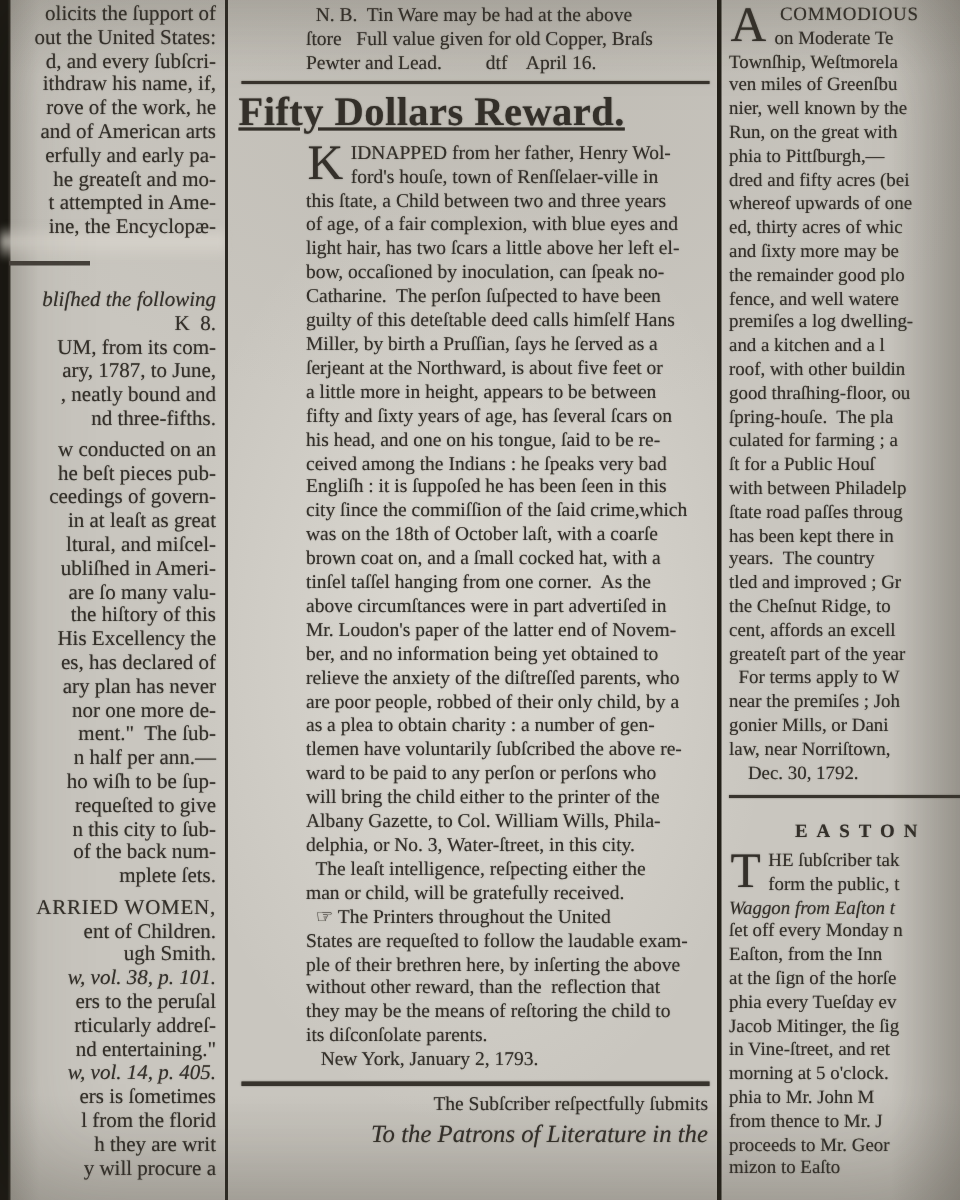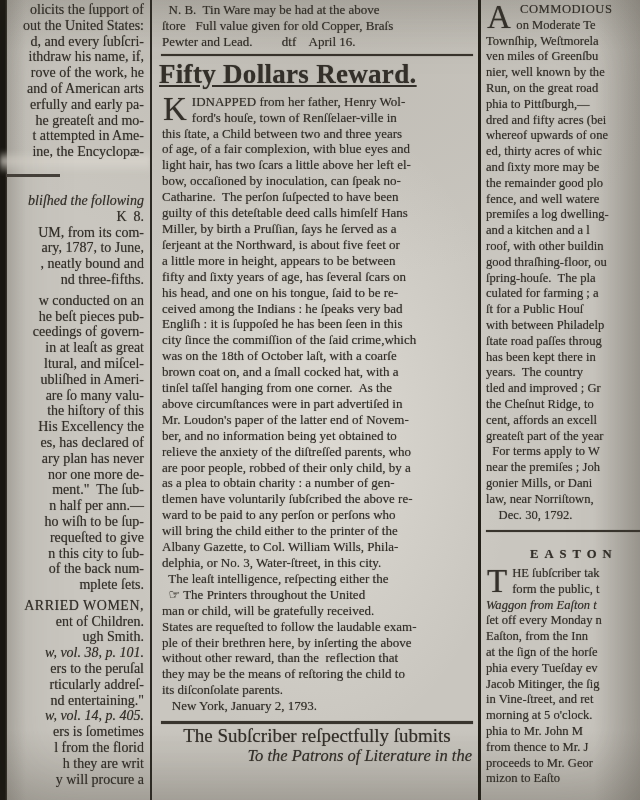--- a/index.html
+++ b/index.html
@@ -20,40 +20,40 @@
   .edge-strip{position:absolute;left:0;top:0;width:7px;height:100%;background:linear-gradient(90deg,#14120d 70%,#3a362e);}
   .vrule{position:absolute;top:0;height:100%;background:#2c2923;}
   .vrule.v1{left:150px;width:2px;}
   .vrule.v2{left:478px;width:3px;background:#232019;}
 
   .col{position:absolute;top:0;}
   .line{white-space:pre;font-size:13px;line-height:15.9px;text-shadow:0 0 0.8px rgba(52,48,42,0.6);}
   .col-left{left:6px;width:138px;padding-top:2px;}
   .col-left .line{font-size:14px;line-height:15.8px;text-align:right;}
   .col-mid{left:159px;width:316px;padding-top:2px;}
-  .col-mid .line{padding:0 3px;}
+  .col-mid .line{padding:0 3px;margin-left:42px;}
   .col-right{left:486px;width:154px;padding-top:2px;}
   .col-right .line{font-size:12.6px;line-height:15.8px;}
 
   .italic{font-style:italic;}
   .caps-head{letter-spacing:0.5px;}
   .gap-before{margin-top:5px;}
   .hrule{height:2px;background:#38342d;margin:4px 2px 3px 2px;box-shadow:0 0 1px rgba(56,52,45,0.8);}
   .hrule.thick{height:3px;margin-top:7px;}
   .hrule.right-col{margin:7px -12px 4px 0;}
   .short-rule{position:absolute;left:6px;top:174px;width:54px;height:3px;background:#45403a;filter:blur(0.4px);}
   .smudge{position:absolute;left:0;top:150px;width:150px;height:24px;
     background:linear-gradient(180deg, rgba(214,210,202,0.0), rgba(216,212,204,0.85) 45%, rgba(205,200,191,0.0));
     filter:blur(2px);}
 
   .headline{font-size:27px;font-weight:bold;text-align:left;margin:3px 0 4px 0;letter-spacing:0.3px;
     text-shadow:0 0 1px rgba(40,36,30,0.6);text-decoration:underline;}
   .dropcap{float:left;font-size:33px;line-height:27px;padding:2px 5px 0 1px;text-shadow:0 0 1px rgba(40,36,30,0.6);}
   .easton{font-size:18px;letter-spacing:6px;padding-left:44px;margin:15px 0 3px 0;font-weight:600;}
-  .footer-line1{font-size:19px;text-align:center;line-height:18px;}
+  .footer-line1{font-size:13px;text-align:right;line-height:18px;}
   .footer-line2{font-style:italic;font-size:16.5px;text-align:right;line-height:22px;}
 </style>
 </head>
 <body>
 
 <div class="page">
   <div class="edge-strip"></div>
   <div class="smudge"></div>
   <div class="short-rule"></div>
 
@@ -147,22 +147,22 @@
         <div class="line">ber, and no information being yet obtained to</div>
         <div class="line">relieve the anxiety of the diſtreſſed parents, who</div>
         <div class="line">are poor people, robbed of their only child, by a</div>
         <div class="line">as a plea to obtain charity : a number of gen-</div>
         <div class="line">tlemen have voluntarily ſubſcribed the above re-</div>
         <div class="line">ward to be paid to any perſon or perſons who</div>
         <div class="line">will bring the child either to the printer of the</div>
         <div class="line">Albany Gazette, to Col. William Wills, Phila-</div>
         <div class="line">delphia, or No. 3, Water-ſtreet, in this city.</div>
         <div class="line">  The leaſt intelligence, reſpecting either the</div>
+        <div class="line">man or child, will be gratefully received.</div>
         <div class="line">  ☞ The Printers throughout the United</div>
-        <div class="line">man or child, will be gratefully received.</div>
         <div class="line">States are requeſted to follow the laudable exam-</div>
         <div class="line">ple of their brethren here, by inſerting the above</div>
         <div class="line">without other reward, than the  reflection that</div>
         <div class="line">they may be the means of reſtoring the child to</div>
         <div class="line">its diſconſolate parents.</div>
         <div class="line">   New York, January 2, 1793.</div>
       </div>
     <div class="hrule thick"></div>
     <div class="line footer-line1">The Subſcriber reſpectfully ſubmits</div>
     <div class="line footer-line2">To the Patrons of Literature in the</div>
@@ -170,21 +170,21 @@
 
   <div class="vrule v2"></div>
 
   <div class="col col-right">
     <div>
         <div class="line caps-head"><span class="dropcap">A</span><span> COMMODIOUS</span></div>
         <div class="line">on Moderate Te</div>
         <div class="line">Townſhip, Weſtmorela</div>
         <div class="line">ven miles of Greenſbu</div>
         <div class="line">nier, well known by the</div>
-        <div class="line">Run, on the great road</div>
+        <div class="line">Run, on the great with</div>
         <div class="line">phia to Pittſburgh,—</div>
         <div class="line">dred and fifty acres (bei</div>
         <div class="line">whereof upwards of one</div>
         <div class="line">ed, thirty acres of whic</div>
         <div class="line">and ſixty more may be</div>
         <div class="line">the remainder good plo</div>
         <div class="line">fence, and well watere</div>
         <div class="line">premiſes a log dwelling-</div>
         <div class="line">and a kitchen and a l</div>
         <div class="line">roof, with other buildin</div>

